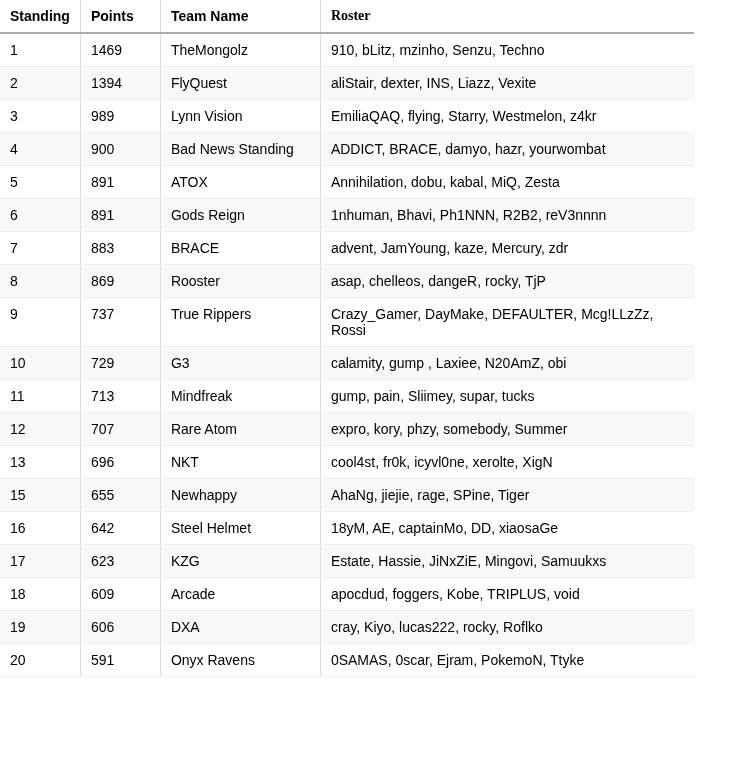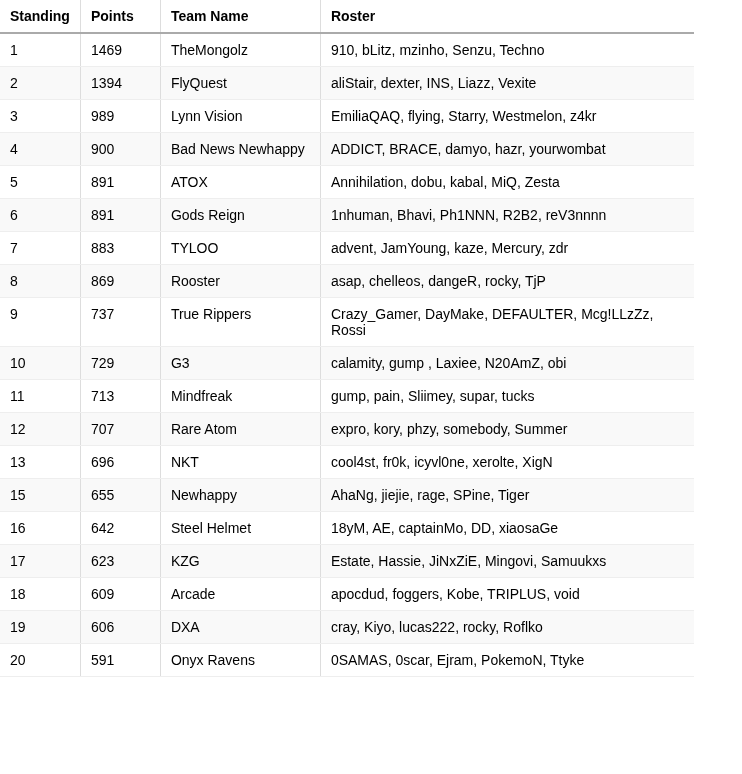--- a/index.html
+++ b/index.html
@@ -23,20 +23,21 @@
     }
     th {
       text-align: left;
       padding: 8px 10px;
       font-weight: bold;
       border-right: 1px solid #ddd;
       border-bottom: 2px solid #aaa;
     }
     th:last-child {
       border-right: none;
+      font-family: Liberation Serif, serif;
     }
     td {
       padding: 8px 10px;
       border-right: 1px solid #ddd;
       border-bottom: 1px solid #eee;
       vertical-align: top;
     }
     td:last-child {
       border-right: none;
       margin-top: 20px;
@@ -79,39 +80,39 @@
       </tr>
       <tr>
         <td>3</td>
         <td>989</td>
         <td>Lynn Vision</td>
         <td>EmiliaQAQ, flying, Starry, Westmelon, z4kr</td>
       </tr>
       <tr>
         <td>4</td>
         <td>900</td>
-        <td>Bad News Newhappy</td>
+        <td>Bad News Standing</td>
         <td>ADDICT, BRACE, damyo, hazr, yourwombat</td>
       </tr>
       <tr>
         <td>5</td>
         <td>891</td>
         <td>ATOX</td>
         <td>Annihilation, dobu, kabal, MiQ, Zesta</td>
       </tr>
       <tr>
         <td>6</td>
         <td>891</td>
         <td>Gods Reign</td>
         <td>1nhuman, Bhavi, Ph1NNN, R2B2, reV3nnnn</td>
       </tr>
       <tr>
         <td>7</td>
         <td>883</td>
-        <td>TYLOO</td>
+        <td>BRACE</td>
         <td>advent, JamYoung, kaze, Mercury, zdr</td>
       </tr>
       <tr>
         <td>8</td>
         <td>869</td>
         <td>Rooster</td>
         <td>asap, chelleos, dangeR, rocky, TjP</td>
       </tr>
       <tr>
         <td>9</td>

